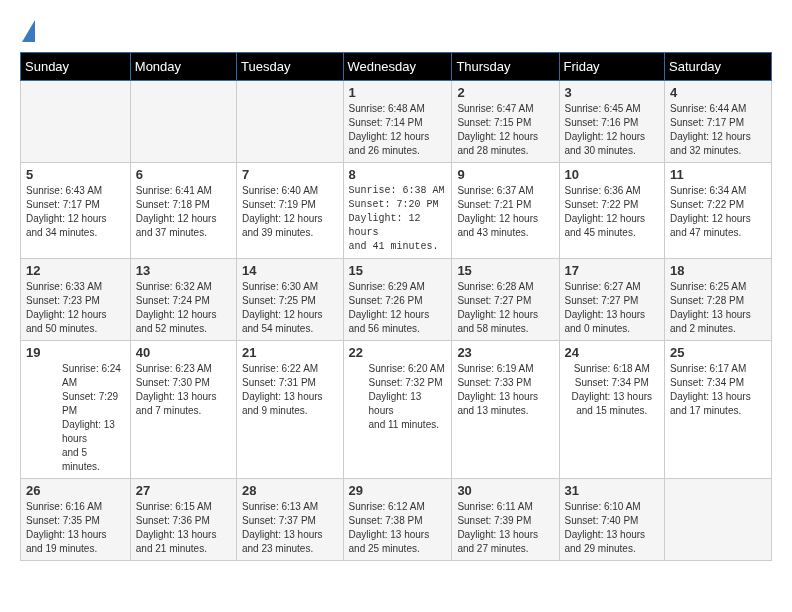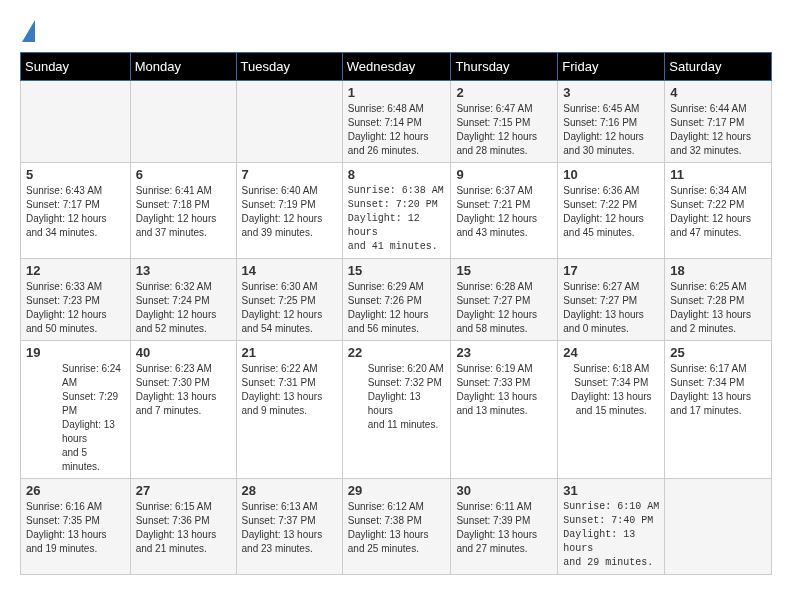--- a/index.html
+++ b/index.html
@@ -329,21 +329,21 @@
         </td>
         <td>
           <span class="day-number">30</span>
           <div class="day-info" style="white-space: pre-line;">Sunrise: 6:11 AM
 Sunset: 7:39 PM
 Daylight: 13 hours
 and 27 minutes.</div>
         </td>
         <td>
           <span class="day-number">31</span>
-          <div class="day-info" style="white-space: pre-line; font-family: Liberation Mono, monospace;">Sunrise: 6:10 AM
+          <div class="day-info" style="white-space: pre-line;">Sunrise: 6:10 AM
 Sunset: 7:40 PM
 Daylight: 13 hours
 and 29 minutes.</div>
         </td>
         <td class="empty-cell"></td>
       </tr>
     </tbody>
 </table>
 
 </body></html>

